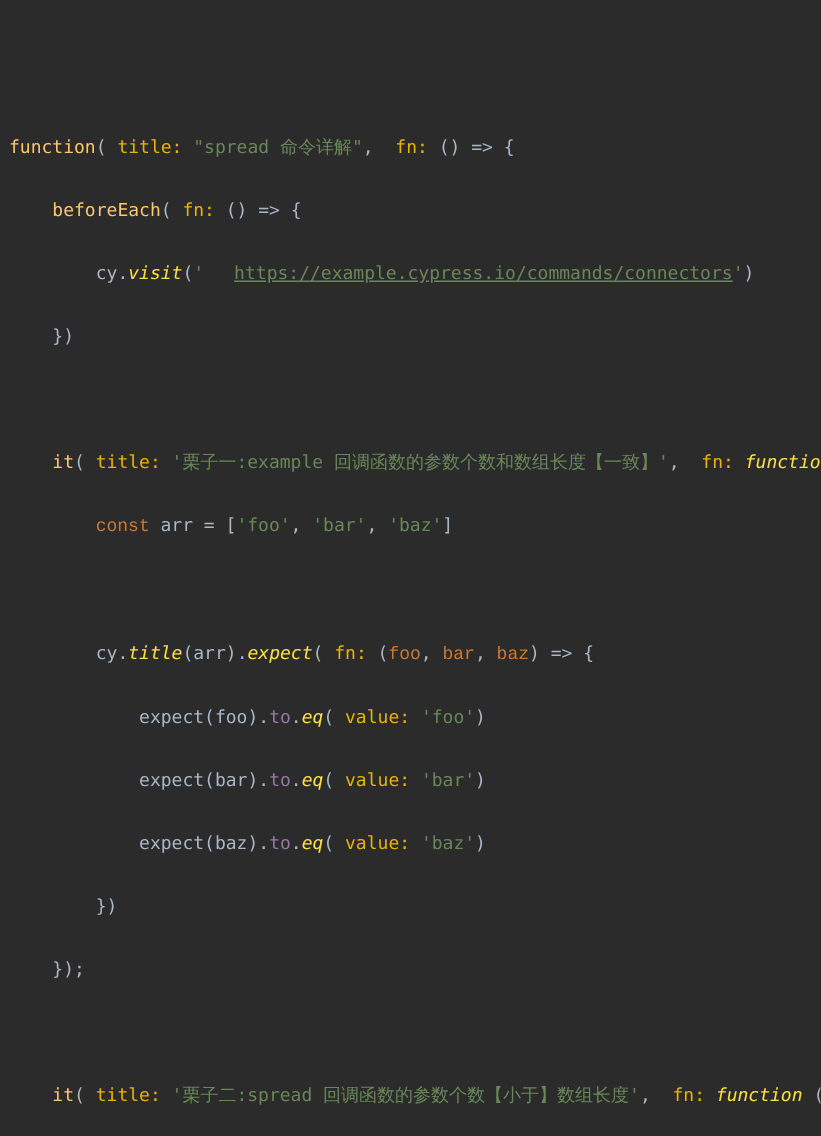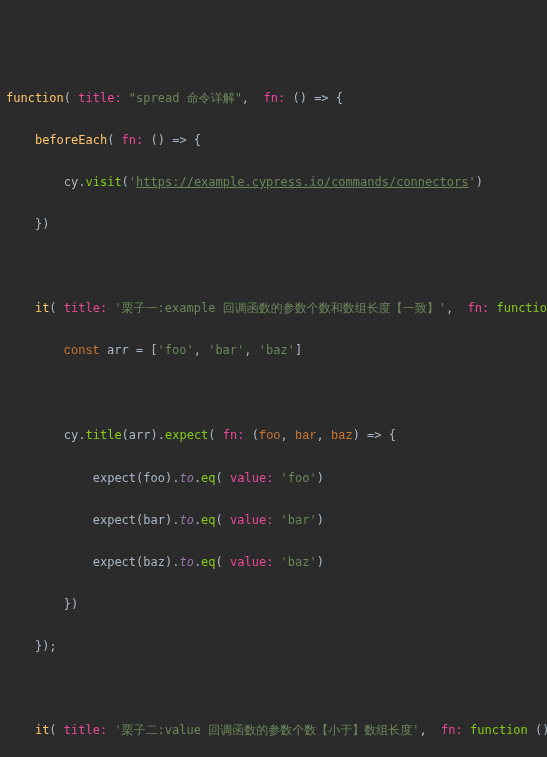--- a/index.html
+++ b/index.html
@@ -10,26 +10,26 @@
     color: #a9b7c6;
     width: 547px;
     height: 757px;
     padding: 4px 0;
     line-height: 21px;
     white-space: pre;
     overflow: hidden;
   }
   .ln { padding-left: 6px; }
   .kw-orange { color: #cc7832; font-family: Liberation Mono, monospace; }
-  .kw-ital { color: #84cc16; }
+  .kw-ital { color: #fde047; font-style: italic; }
   .func { color: #ffc66d; }
   .str { color: #6a8759; }
-  .str-link { color: #6a8759; text-decoration: underline; }
-  .param { color: #ec4899; }
-  .prop { color: #9876aa; font-style: italic; }
+  .str-link { color: #6a8759; text-decoration: underline; margin-left: 20px; }
+  .param { color: #eab308; }
+  .prop { color: #9876aa; }
 </style>
 </head>
 <body>
 
 
 
 <div class="ln"><span class="func">function</span><span>(</span><span class="param"> title: </span><span class="str">"spread 命令详解"</span><span>,</span><span class="param">  fn: </span><span>() =&gt; {</span></div>
 <div class="ln">    <span class="func">beforeEach</span><span>(</span><span class="param"> fn: </span><span>() =&gt; {</span></div>
 <div class="ln">        <span>cy</span><span>.</span><span class="kw-ital">visit</span><span>(</span><span class="str">'</span><span class="str-link">https://example.cypress.io/commands/connectors</span><span class="str">'</span><span>)</span></div>
 <div class="ln">    <span>})</span></div>
@@ -37,21 +37,21 @@
 <div class="ln">    <span class="func">it</span><span>(</span><span class="param"> title: </span><span class="str">'栗子一:example 回调函数的参数个数和数组长度【一致】'</span><span>,</span><span class="param">  fn: </span><span class="kw-ital">function </span></div>
 <div class="ln">        <span class="kw-orange">const </span><span>arr = [</span><span class="str">'foo'</span><span>, </span><span class="str">'bar'</span><span>, </span><span class="str">'baz'</span><span>]</span></div>
 <div class="ln"> </div>
 <div class="ln">        <span>cy</span><span>.</span><span class="kw-ital">title</span><span>(</span><span>arr</span><span>).</span><span class="kw-ital">expect</span><span>(</span><span class="param"> fn: </span><span>(</span><span class="kw-orange">foo</span><span>, </span><span class="kw-orange">bar</span><span>, </span><span class="kw-orange">baz</span><span>) =&gt; {</span></div>
 <div class="ln">            <span>expect(</span><span>foo</span><span>).</span><span class="prop">to</span><span>.</span><span class="kw-ital">eq</span><span>(</span><span class="param"> value: </span><span class="str">'foo'</span><span>)</span></div>
 <div class="ln">            <span>expect(</span><span>bar</span><span>).</span><span class="prop">to</span><span>.</span><span class="kw-ital">eq</span><span>(</span><span class="param"> value: </span><span class="str">'bar'</span><span>)</span></div>
 <div class="ln">            <span>expect(</span><span>baz</span><span>).</span><span class="prop">to</span><span>.</span><span class="kw-ital">eq</span><span>(</span><span class="param"> value: </span><span class="str">'baz'</span><span>)</span></div>
 <div class="ln">        <span>})</span></div>
 <div class="ln">    <span>});</span></div>
 <div class="ln"> </div>
-<div class="ln">    <span class="func">it</span><span>(</span><span class="param"> title: </span><span class="str">'栗子二:value 回调函数的参数个数【小于】数组长度'</span><span>,</span><span class="param">  fn: </span><span class="kw-ital">function </span><span>() {</span></div>
+<div class="ln">    <span class="func">it</span><span>(</span><span class="param"> title: </span><span class="str">'栗子二:spread 回调函数的参数个数【小于】数组长度'</span><span>,</span><span class="param">  fn: </span><span class="kw-ital">function </span><span>() {</span></div>
 
 
 
 
 
 
 
 
 
 

